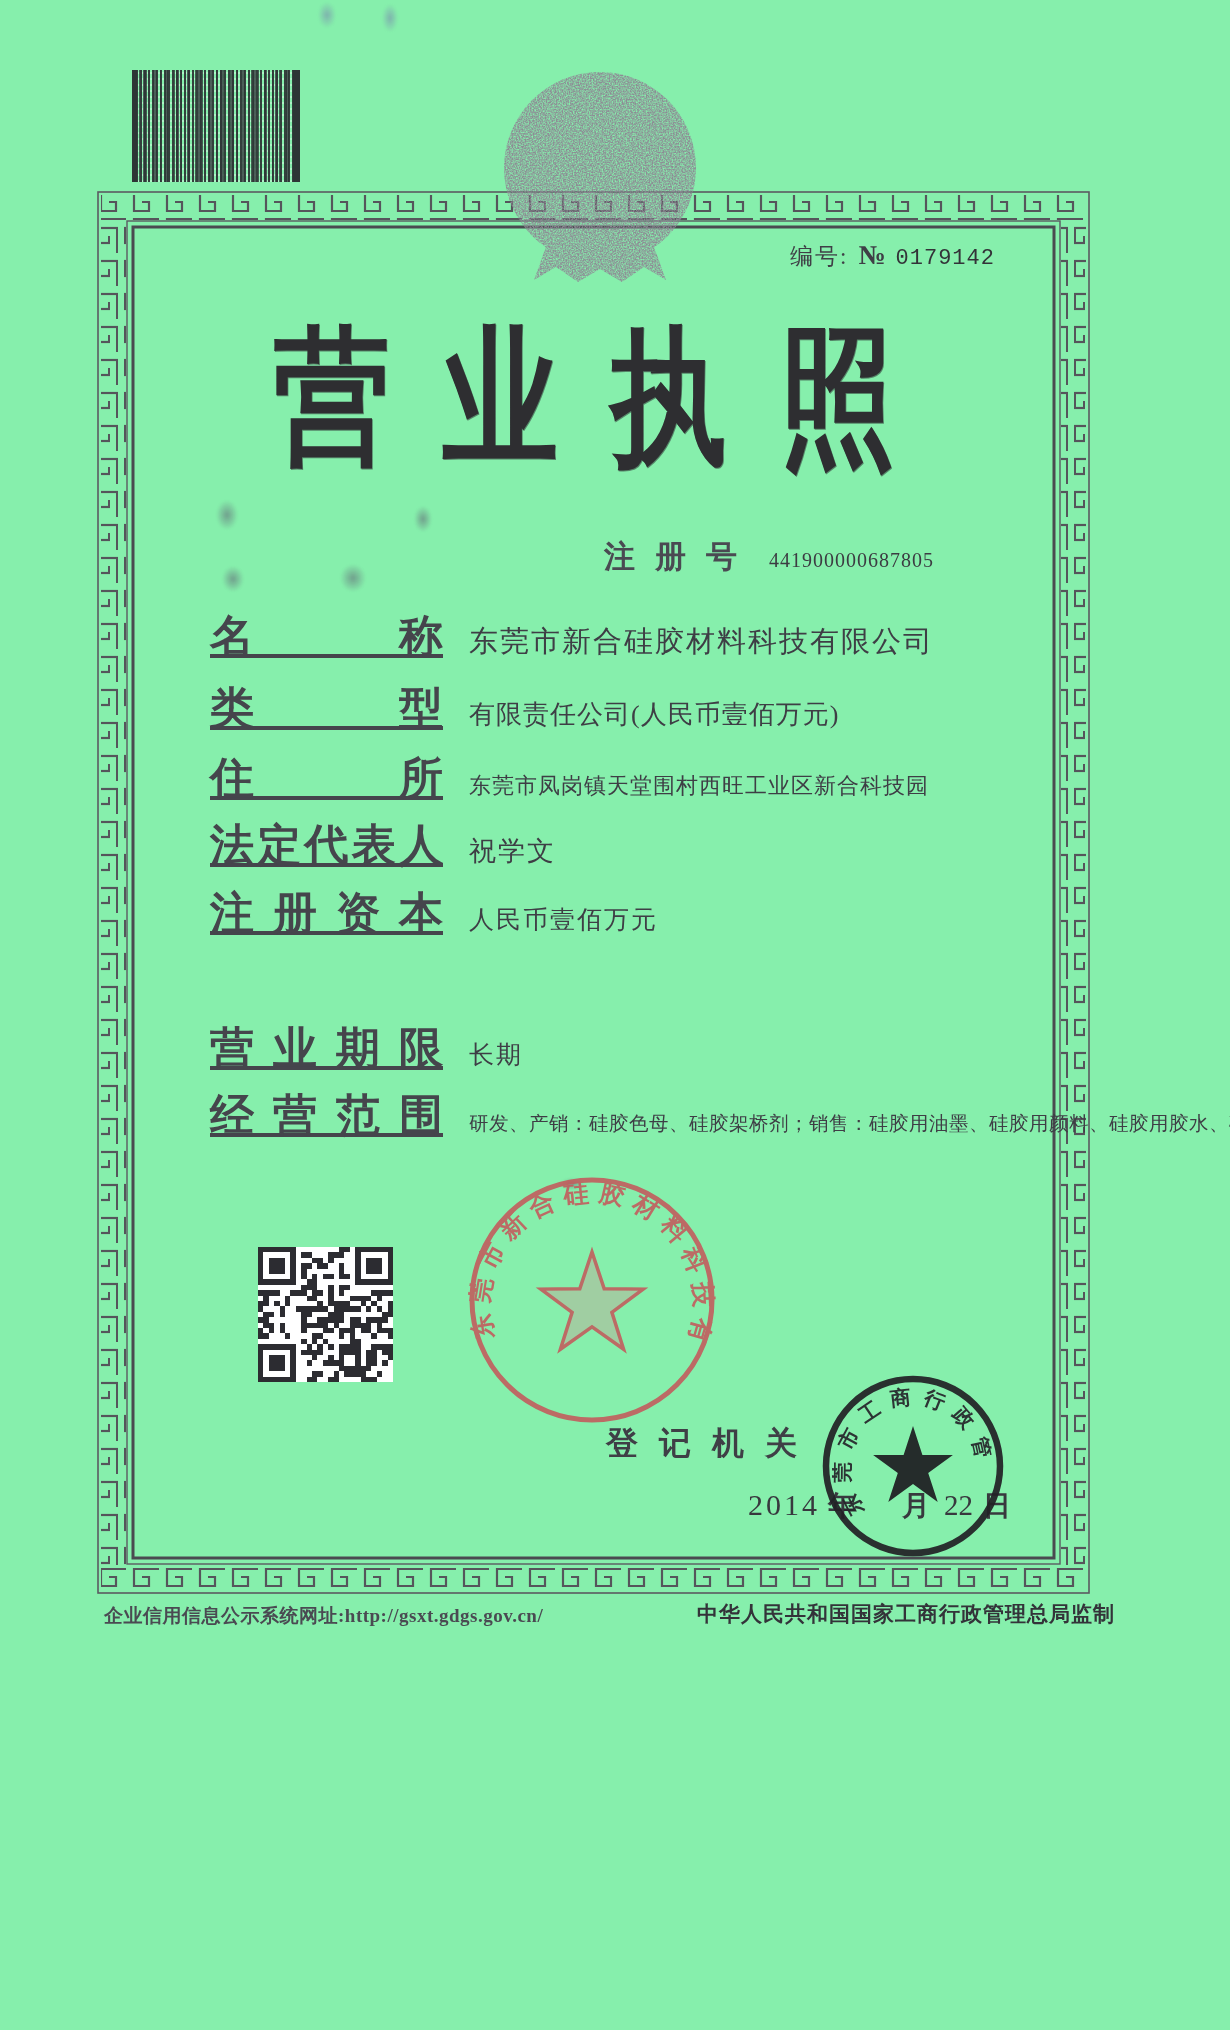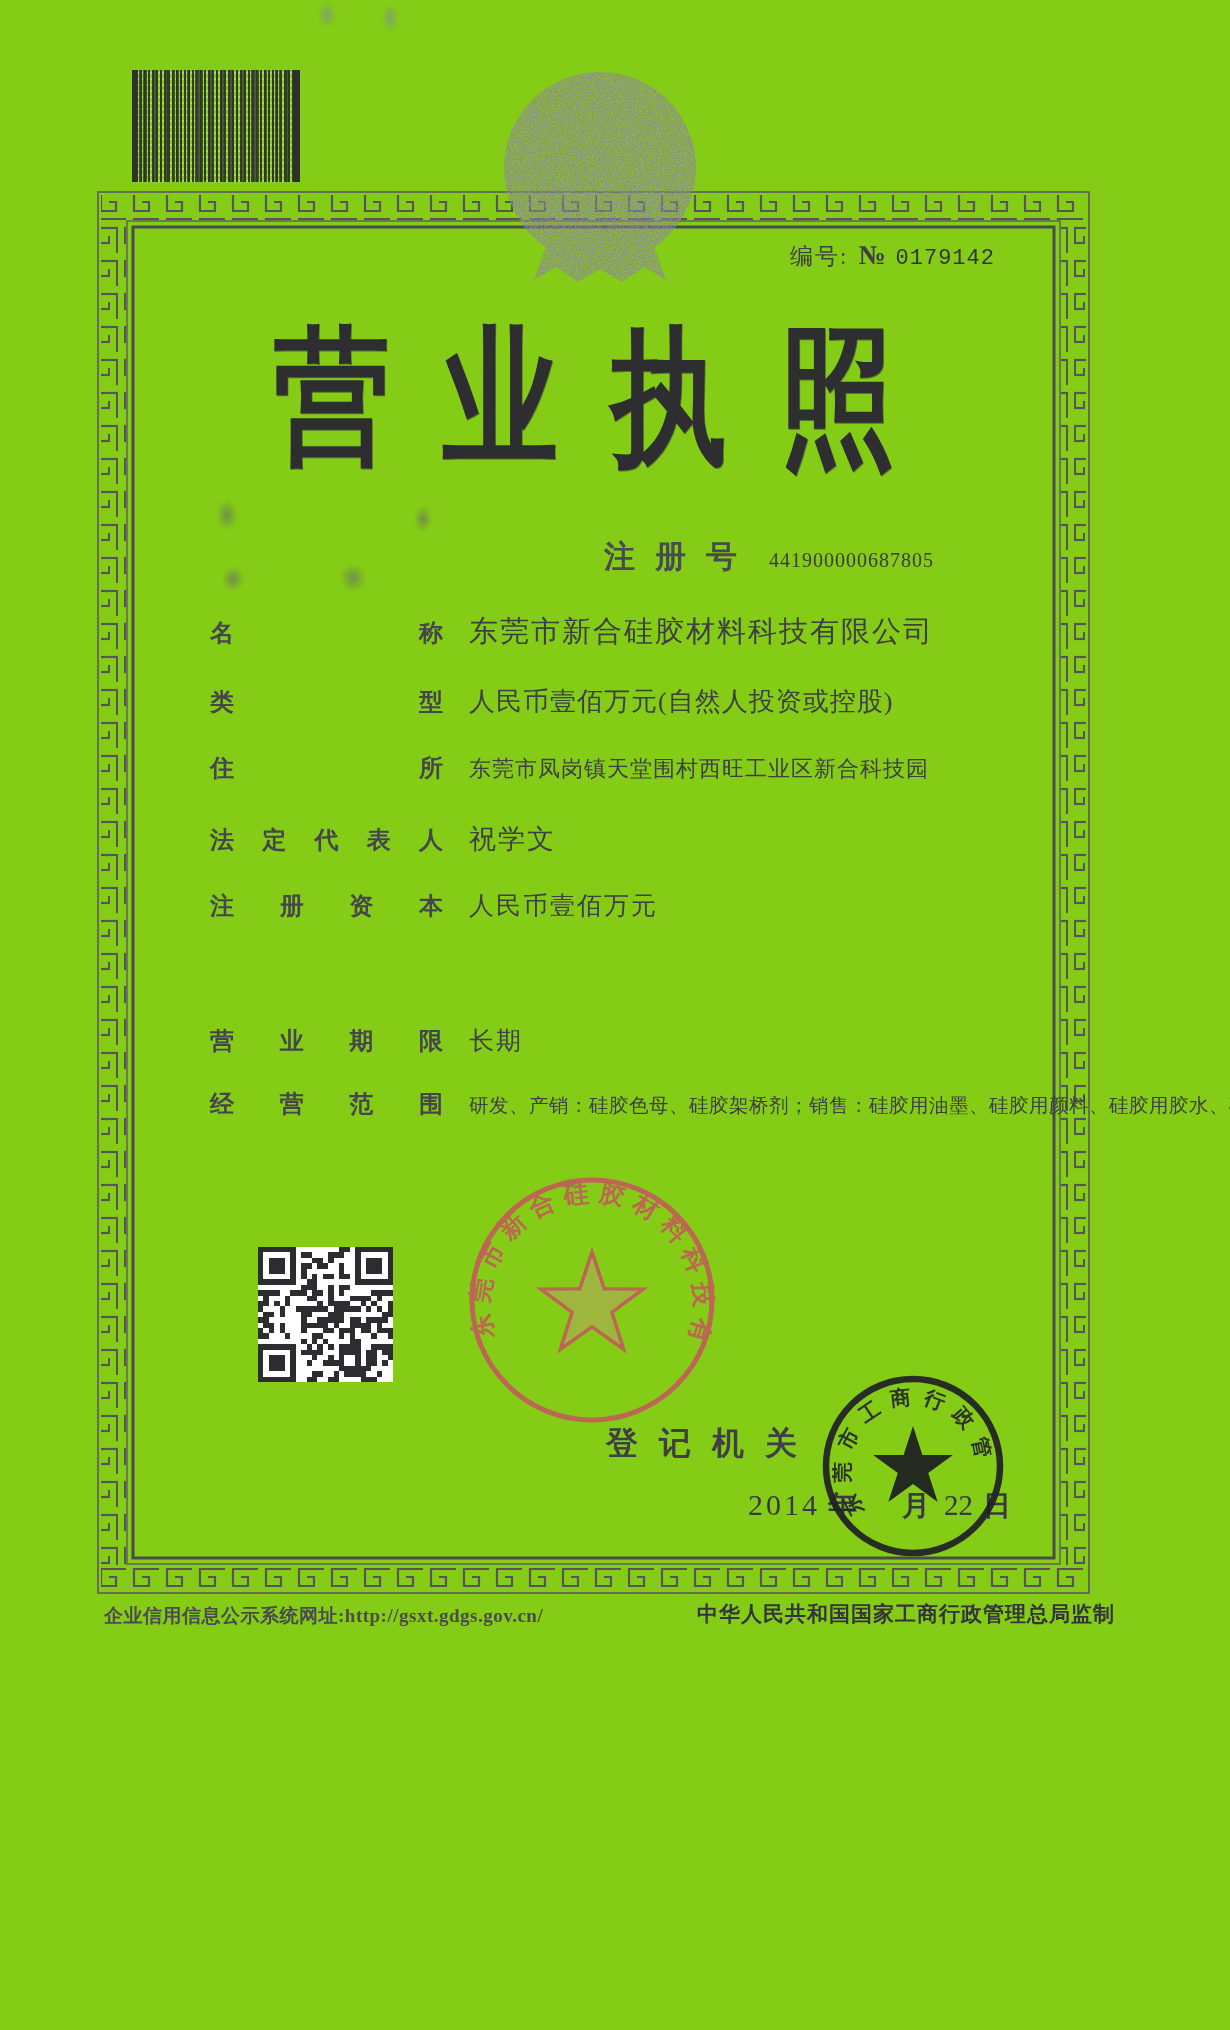--- a/index.html
+++ b/index.html
@@ -1,16 +1,16 @@
 <!DOCTYPE html>
 <html><head>
 <meta charset="utf-8">
 <style>
   html,body{margin:0;padding:0;background:#e8e8e8;}
-  .page{position:relative;width:1230px;height:2030px;background:#84cc16;overflow:hidden;
+  .page{position:relative;width:1230px;height:2030px;background:#86efac;overflow:hidden;
         font-family:"Liberation Serif",serif;color:#3a3a3e;}
   
   .barcode{position:absolute;left:132px;top:70px;width:168px;height:112px;opacity:.92;
     background:
       linear-gradient(90deg,#26262b 0 5px,rgba(0,0,0,0) 5px),
       linear-gradient(270deg,#26262b 0 7px,rgba(0,0,0,0) 7px),
       repeating-linear-gradient(90deg,rgba(38,38,44,.95) 0 2px,rgba(0,0,0,0) 2px 4px),
       repeating-linear-gradient(90deg,rgba(30,30,36,.75) 0 1px,rgba(0,0,0,0) 1px 7px),
       repeating-linear-gradient(90deg,rgba(55,55,62,.85) 0 3px,rgba(0,0,0,0) 3px 11px),
       repeating-linear-gradient(0deg,rgba(255,255,255,.35) 0 2px,rgba(0,0,0,0) 2px 6px);}
@@ -21,22 +21,22 @@
   .serial .lbl{font-size:23px;letter-spacing:2px;}
   .serial .no{font-weight:bold;font-size:27px;}
   .serial .digits{font-family:"Liberation Mono",monospace;font-size:22px;letter-spacing:1px;color:#333338;}
   .title{position:absolute;left:274px;top:316px;font-family:"DejaVu Sans",sans-serif;font-weight:900;
          font-size:148px;letter-spacing:68px;line-height:1.1;transform:scaleX(.78);transform-origin:0 0;
          color:#2e2e31;white-space:nowrap;text-shadow:1px 1px 0 rgba(46,46,49,.55);}
   .regline{position:absolute;left:604px;top:536px;display:flex;align-items:baseline;gap:12px;}
   .regline .lbl{font-size:31px;letter-spacing:20px;color:#4a4a52;font-weight:600;}
   .regline .num{font-size:20px;letter-spacing:1px;color:#3c3c42;}
   .row{position:absolute;left:210px;display:flex;align-items:baseline;}
-  .row .lbl{width:233px;font-size:24px;font-weight:600;color:#45454c;
-            text-align:justify;text-align-last:justify;line-height:1.15;}
+  .row .lbl{width:233px;font-size:44px;font-weight:600;color:#45454c;
+            text-align:justify;text-align-last:justify;line-height:1.15;text-decoration:underline;}
   .row .val{margin-left:26px;color:#3e3e45;white-space:nowrap;}
   .v-name{font-size:29px;letter-spacing:2px;}
   .v-type{font-size:26px;letter-spacing:1px;}
   .v-addr{font-size:22px;letter-spacing:1px;text-align:center;}
   .v-legal{font-size:27px;letter-spacing:2px;}
   .v-cap{font-size:25px;letter-spacing:2px;}
   .v-date{font-size:26px;letter-spacing:1px;}
   .v-term{font-size:25px;letter-spacing:2px;}
   .v-scope{font-size:19.5px;line-height:27.5px;letter-spacing:.5px;width:552px;white-space:normal;
            text-align:justify;color:#3c3c43;}
@@ -118,21 +118,21 @@
     <span class="lbl">注册号</span>
     <span class="num">441900000687805</span>
   </div>
 
   <div class="row" style="top:612px">
     <div class="lbl">名称</div>
     <div class="val v-name">东莞市新合硅胶材料科技有限公司</div>
   </div>
   <div class="row" style="top:684px">
     <div class="lbl">类型</div>
-    <div class="val v-type">人民币壹佰万元(自然人投资或控股)</div>
+    <div class="val v-type">有限责任公司(人民币壹佰万元)</div>
   </div>
   <div class="row" style="top:754px">
     <div class="lbl">住所</div>
     <div class="val v-addr">东莞市凤岗镇天堂围村西旺工业区新合科技园</div>
   </div>
   <div class="row" style="top:821px">
     <div class="lbl">法定代表人</div>
     <div class="val v-legal">祝学文</div>
   </div>
   <div class="row" style="top:889px">

